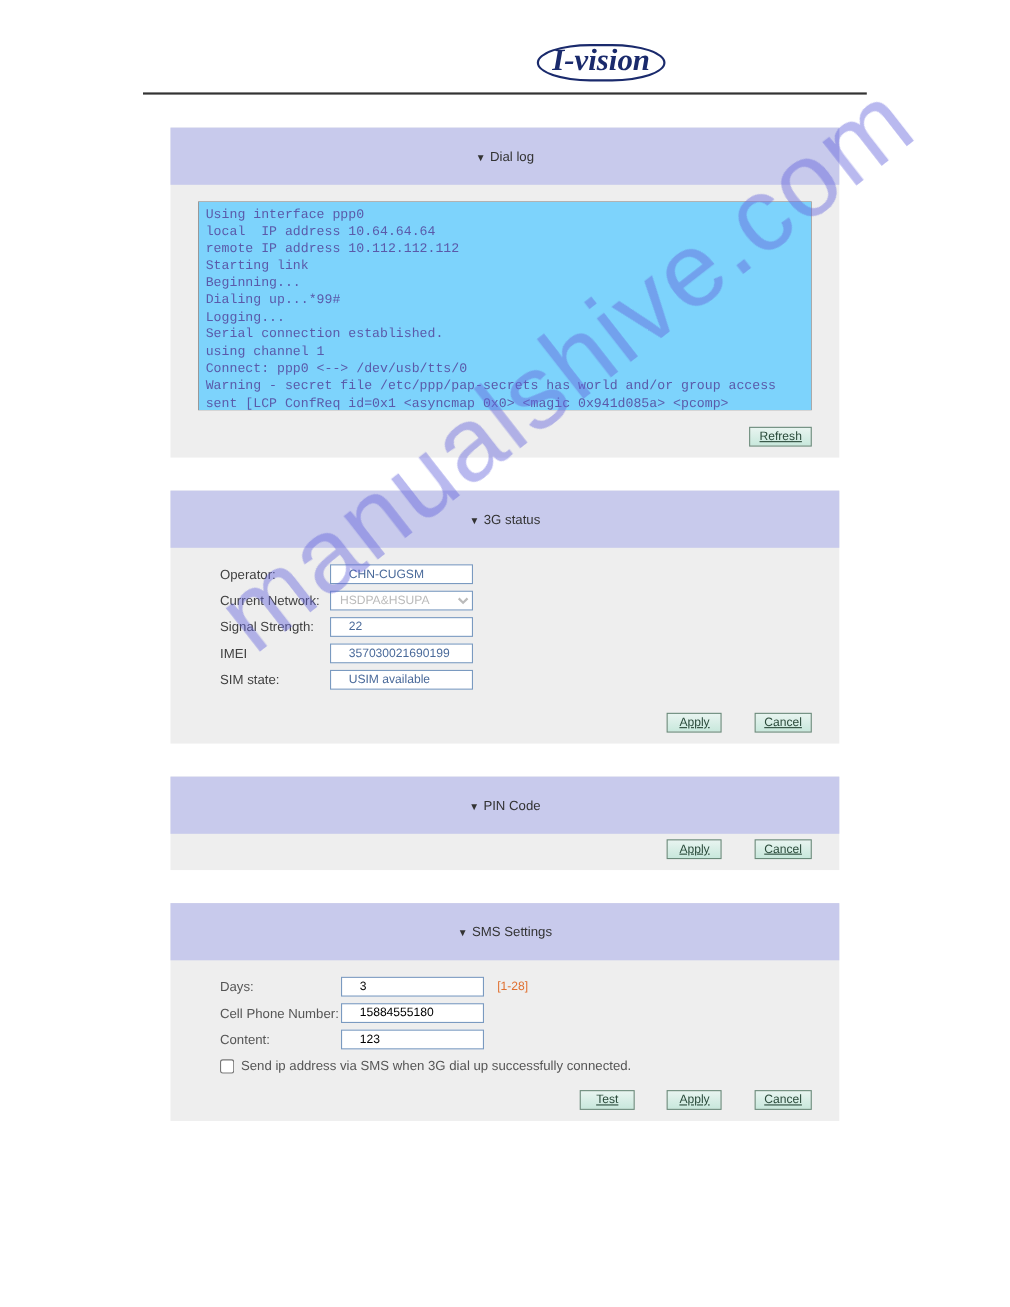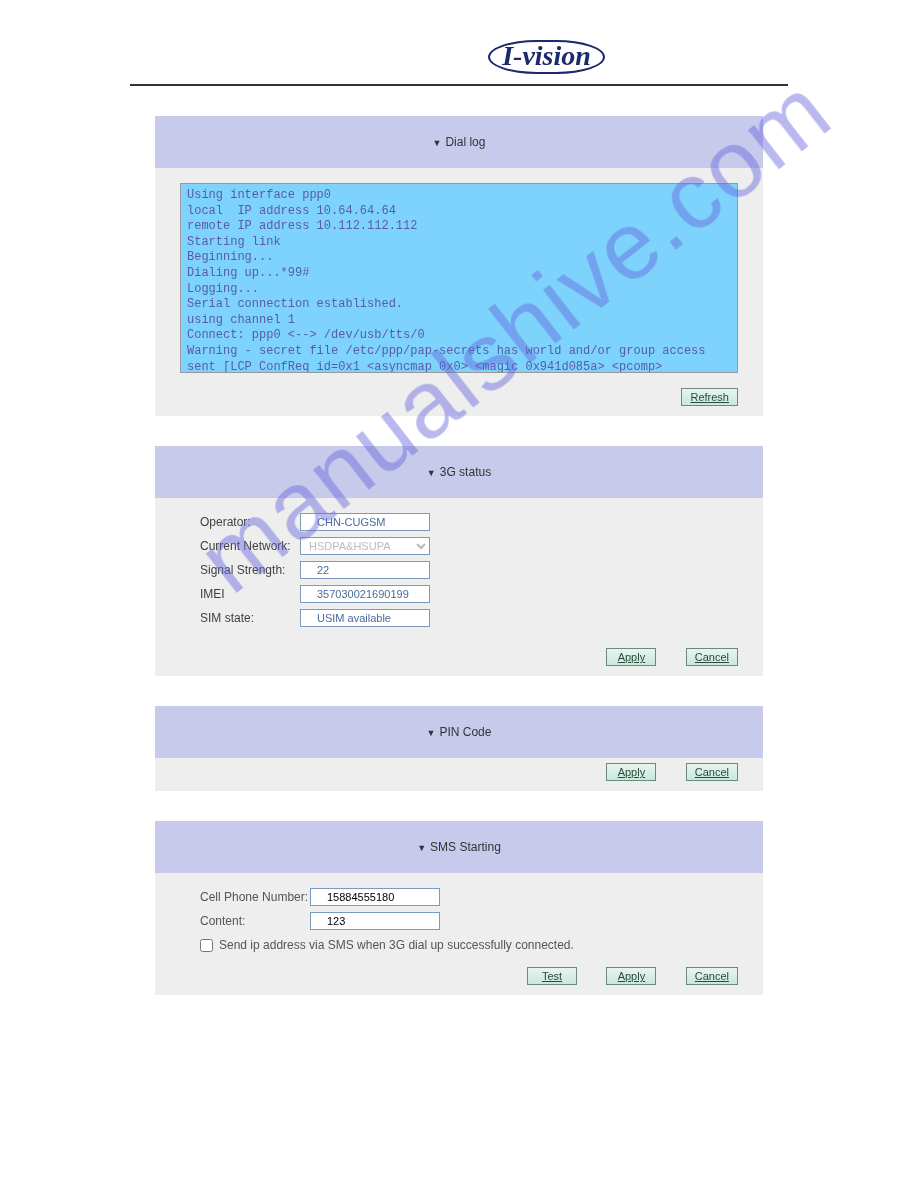--- a/index.html
+++ b/index.html
@@ -217,22 +217,27 @@
 
 <div class="panel">
   <div class="panel-header">PIN Code</div>
   <div class="button-row">
     <span class="btn">Apply</span>
     <span class="btn">Cancel</span>
   </div>
 </div>
 
 <div class="panel">
-  <div class="panel-header">SMS Starting</div>
+  <div class="panel-header">SMS Settings</div>
   <div class="panel-body" style="padding-left:45px;">
+    <div class="form-row">
+      <span class="form-label-wide">Days:</span>
+      <input class="form-input black" value="3" style="">
+      <span class="hint">[1-28]</span>
+    </div>
     <div class="form-row">
       <span class="form-label-wide">Cell Phone Number:</span>
       <input class="form-input black" value="15884555180" style="">
     </div>
     <div class="form-row">
       <span class="form-label-wide">Content:</span>
       <input class="form-input black" value="123" style="">
     </div>
     <div class="checkbox-row">
       <input type="checkbox" style="">

